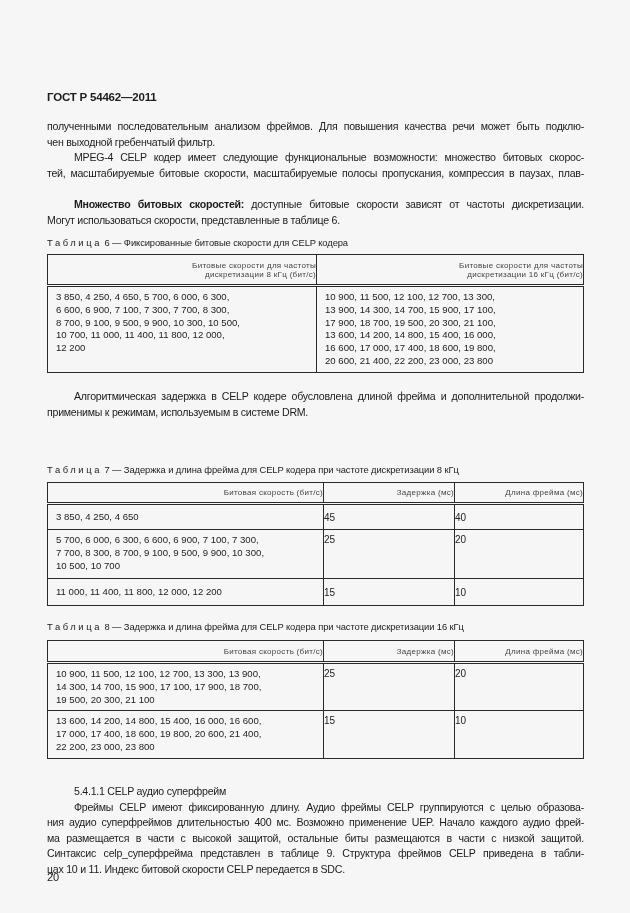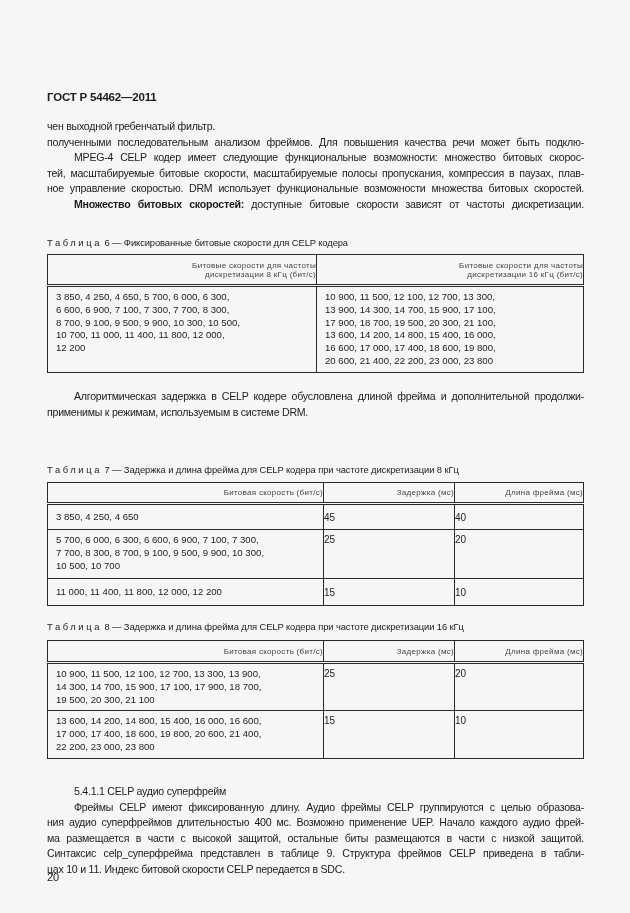--- a/index.html
+++ b/index.html
@@ -26,32 +26,32 @@
   b { font-weight: bold; }
 </style>
 </head>
 <body>
 
 <div class="page">
 
   <div class="hdr">ГОСТ Р 54462—2011</div>
 
   <div class="txt" style="top:76px">
+    <span class="line">полученными последовательным анализом фреймов. Для повышения качества речи может быть подклю-</span>
     <span class="line last">чен выходной гребенчатый фильтр.</span>
-    <span class="line">полученными последовательным анализом фреймов. Для повышения качества речи может быть подклю-</span>
   </div>
 
   <div class="txt" style="top:107px">
     <span class="line ind" style="padding-left:27px;text-indent:0">MPEG-4 CELP кодер имеет следующие функциональные возможности: множество битовых скорос-</span>
     <span class="line">тей, масштабируемые битовые скорости, масштабируемые полосы пропускания, компрессия в паузах, плав-</span>
-    <span class="line">ное управление скоростью. DRM использует функциональные возможности множества битовых скоростей.</span>
   </div>
 
   <div class="txt" style="top:154px">
     <span class="line" style="padding-left:27px"><b>Множество битовых скоростей:</b><span> доступные битовые скорости зависят от частоты дискретизации.</span></span>
+    <span class="line last">Могут использоваться скорости, представленные в таблице 6.</span>
   </div>
 
   <div class="cap" style="top:194px"><span class="sp">Таблица</span><span> 6 — Фиксированные битовые скорости для CELP кодера</span></div>
   <table style="top:211px;width:537px">
     <thead>
       <tr style="height:31px">
         <th style="width:268px"><span>Битовые скорости для частоты</span><br><span>дискретизации 8 кГц (бит/с)</span></th>
         <th><span>Битовые скорости для частоты</span><br><span>дискретизации 16 кГц (бит/с)</span></th>
       </tr>
     </thead>

